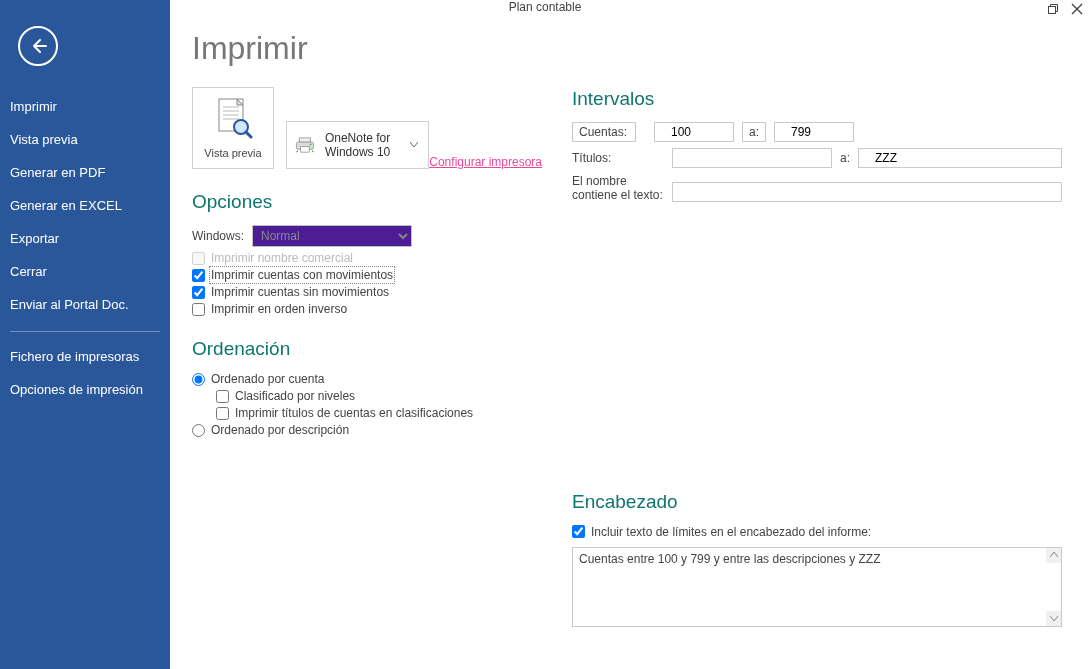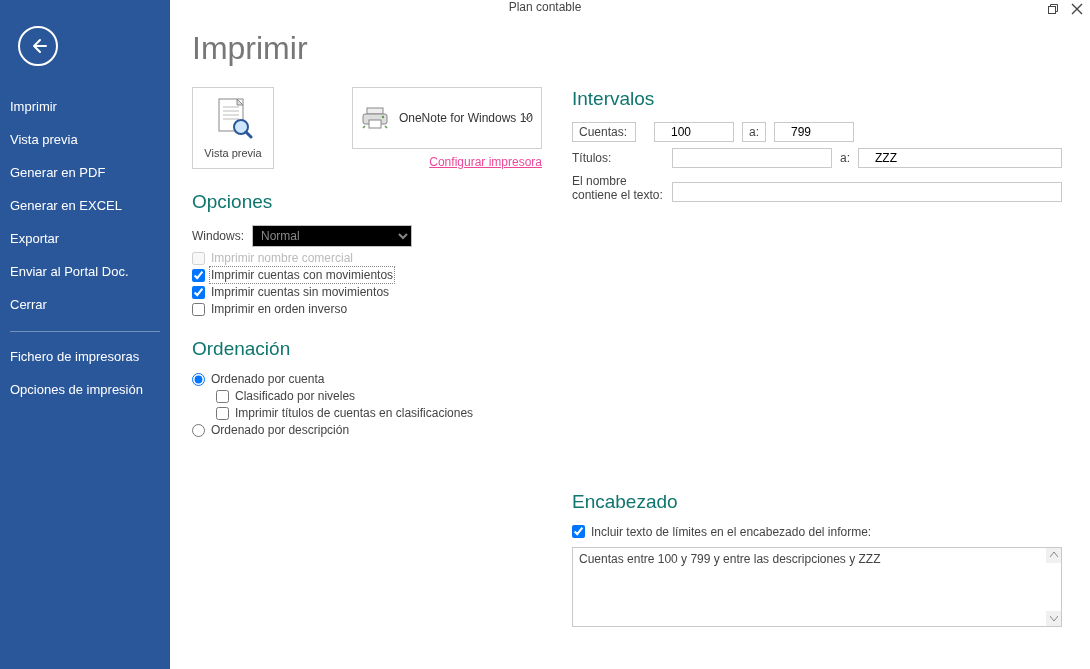--- a/index.html
+++ b/index.html
@@ -25,28 +25,28 @@
 
   h1 { font-size: 32px; font-weight: 300; color: #777; margin: 0 0 20px 0; }
   h2 { font-size: 19px; font-weight: 400; color: #0f766e; margin: 0 0 12px 0; }
 
   
   .row-top { display: flex; gap: 12px; align-items: stretch; }
   .preview-box { width: 82px; height: 82px; border: 1px solid #d0d0d0; display: flex; flex-direction: column; align-items: center; justify-content: center; cursor: pointer; padding: 4px; }
   .preview-label { font-size: 11px; color: #444; margin-top: 4px; text-align: center; }
   .printer-box { flex: 1; height: 48px; border: 1px solid #d0d0d0; display: flex; align-items: center; padding: 0 8px; position: relative; cursor: pointer; margin-top: 0; }
   .printer-box .chev { position: absolute; right: 10px; top: 50%; transform: translateY(-50%); }
-  .printer-stack { flex: 1; display: flex; flex-direction: column; align-items: flex-end; }
+  .printer-stack { flex: 1; display: flex; flex-direction: row; align-items: flex-end; }
   .config-link { font-size: 12px; color: #ec4899; text-decoration: underline; margin-top: 6px; cursor: pointer; text-align: center; }
 
   
   .section { margin-top: 22px; }
   .opt-row { display: flex; align-items: center; margin-bottom: 4px; }
   .opt-label { font-size: 12px; color: #444; margin-right: 8px; }
-  select.combo { height: 22px; font-size: 12px; padding: 0 4px; border: 1px solid #c0c0c0; background: #000000; color: #888; }
+  select.combo { height: 22px; font-size: 12px; padding: 0 4px; border: 1px solid #c0c0c0; background: #4c1d95; color: #888; }
   .chk-row { display: flex; align-items: center; margin: 3px 0; font-size: 12px; color: #444; }
   .chk-row input[type="checkbox"], .chk-row input[type="radio"] { margin: 0 6px 0 0; }
   .chk-row.disabled { color: #bbb; }
   .chk-row.focused span { outline: 1px dotted #888; outline-offset: 1px; }
   .chk-sub { margin-left: 24px; }
 
   
   .field-row { display: flex; align-items: center; margin-bottom: 6px; font-size: 12px; }
   .field-label { width: 100px; color: #444; }
   .field-label.btnlabel { border: 1px solid #c9c9c9; padding: 2px 6px; width: auto; min-width: 64px; text-align: left; cursor: pointer; background: #fff; }
@@ -89,22 +89,22 @@
     <div class="back-btn">
       <svg width="20" height="20" viewBox="0 0 20 20">
         <path d="M12 4 L6 10 L12 16 M6 10 H18" fill="none" stroke="#fff" stroke-width="2" stroke-linecap="round" stroke-linejoin="round"></path>
       </svg>
     </div>
     <div class="nav-item"><span>Imprimir</span></div>
     <div class="nav-item"><span>Vista previa</span></div>
     <div class="nav-item"><span>Generar en PDF</span></div>
     <div class="nav-item"><span>Generar en EXCEL</span></div>
     <div class="nav-item"><span>Exportar</span></div>
+    <div class="nav-item"><span>Cerrar</span></div>
     <div class="nav-item"><span>Enviar al Portal Doc.</span></div>
-    <div class="nav-item"><span>Cerrar</span></div>
     <div class="nav-sep"></div>
     <div class="nav-item"><span>Fichero de impresoras</span></div>
     <div class="nav-item"><span>Opciones de impresión</span></div>
   </div>
 
   <div class="main">
 
     <div class="col-left">
       <h1>Imprimir</h1>
 

